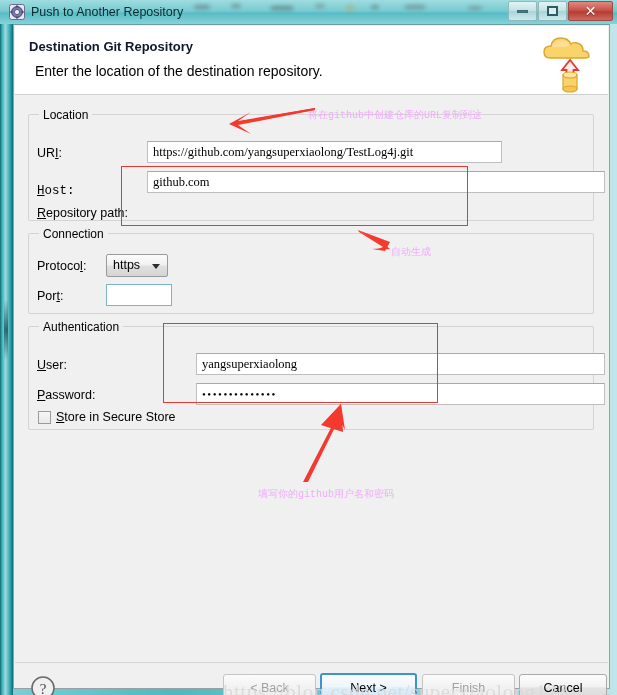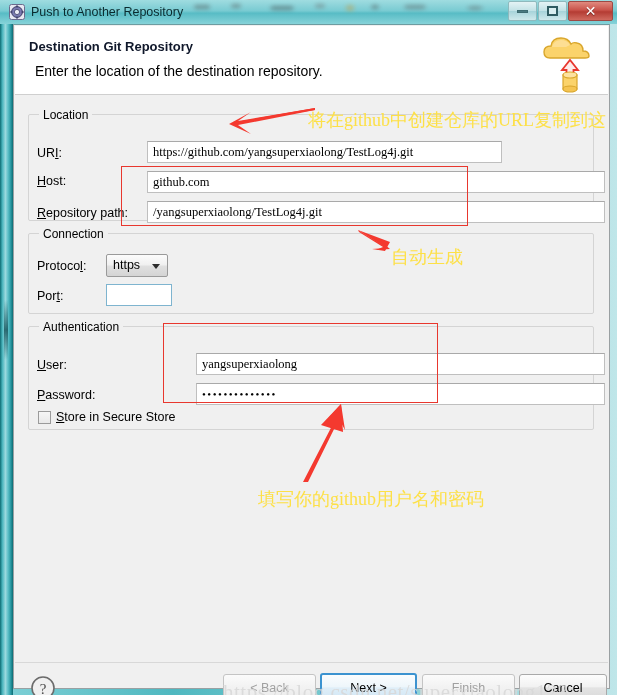--- a/index.html
+++ b/index.html
@@ -145,22 +145,22 @@
     border:1px solid #9b9b9b;
   }
   .cbx-lbl{position:absolute;font-size:12.5px;color:#000;}
 
   
   .footer-sep{position:absolute;left:1px;top:637px;width:593px;height:1px;background:#d8d8d8;}
   .help-ic{position:absolute;left:16px;top:650px;width:26px;height:26px;}
 
   
   .anno{
-    position:absolute;color:#fde047;font-size:18px;white-space:nowrap;
-    font-family:Liberation Serif, serif;
+    position:absolute;color:#f0abfc;font-size:10px;white-space:nowrap;
+    font-family:Liberation Mono, monospace;
   }
   .redbox{position:absolute;box-sizing:border-box;border:1.5px solid #e8372e;}
   .arrow{position:absolute;}
 
   .watermark{
     position:absolute;left:222px;top:657px;width:390px;height:26px;
     font-family:"Liberation Serif","DejaVu Serif",serif;
     font-size:21px;color:#d8d8d8;letter-spacing:.5px;white-space:nowrap;
     opacity:.85;pointer-events:none;
   }
@@ -240,29 +240,28 @@
       </div>
 
       <div class="group" style="left:14px;top:89px;width:566px;height:107px;">
         <div class="group-label">Location</div>
 
         <div class="row-label" style="left:8px;top:31px;">
           UR<span class="mn">I</span>:
         </div>
         <input class="tf" type="text" style="left: 118px; top: 26px; width: 355px;" value="https://github.com/yangsuperxiaolong/TestLog4j.git">
 
-        <div class="row-label" style="left:8px;top:59px;">
+        <div class="row-label" style="left:8px;top:69px;font-family:Liberation Mono, monospace;">
           <span class="mn">H</span>ost:
         </div>
         <input class="tf" type="text" style="left: 118px; top: 56px; width: 458px;" value="github.com">
 
         <div class="row-label" style="left:8px;top:91px;">
           <span class="mn">R</span>epository path:
         </div>
-        <input class="tf" type="text" style="left: 118px; top: 86px; width: 458px;" value="/yangsuperxiaolong/TestLog4j.git">
       </div>
 
       <div class="group" style="left:14px;top:208px;width:566px;height:81px;">
         <div class="group-label">Connection</div>
 
         <div class="row-label" style="left:8px;top:25px;">
           Protoco<span class="mn">l</span>:
         </div>
         <div class="combo" style="left:77px;top:20px;width:62px;">
           <span class="cbtext">https</span>

